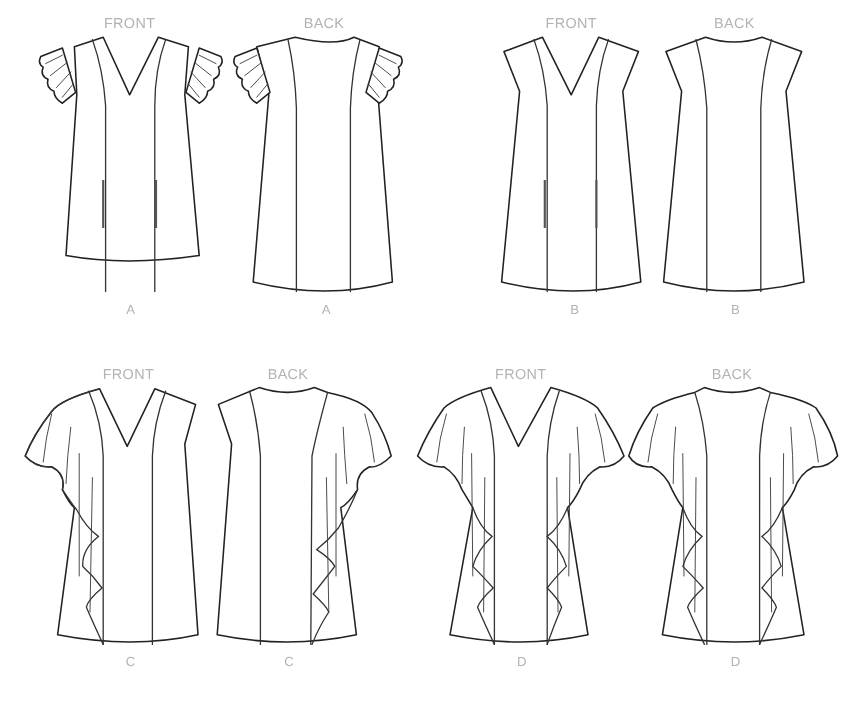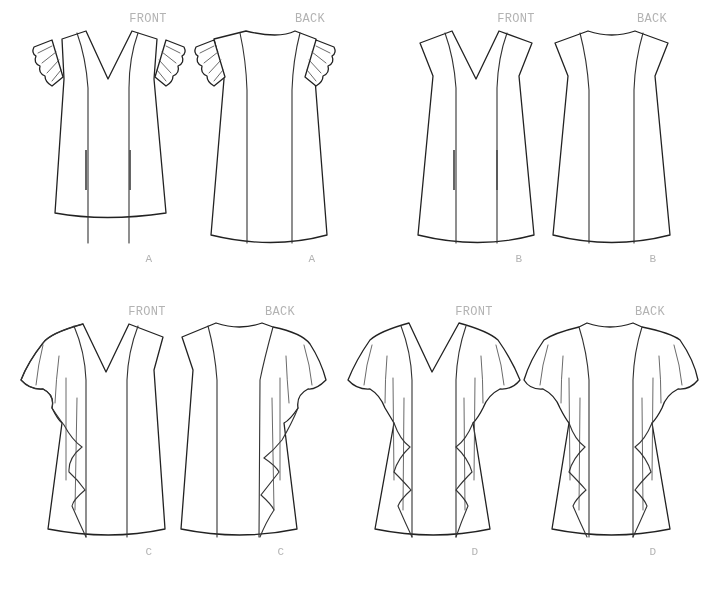--- a/index.html
+++ b/index.html
@@ -1,17 +1,17 @@
 <!DOCTYPE html>
 <html><head>
 <meta charset="utf-8">
 <style>
   html, body { margin: 0; padding: 0; background: #ffffff; }
   body { width: 720px; height: 603px; position: relative; overflow: hidden; font-family: "DejaVu Sans Condensed", "DejaVu Sans", sans-serif; }
-  .label { position: absolute; color: #b3b3b3; font-size: 12px; letter-spacing: 0.3px; transform: translateX(-50%); white-space: nowrap; font-family: Liberation Mono, monospace; margin-left: 40px; }
+  .label { position: absolute; color: #b3b3b3; font-size: 12px; letter-spacing: 0.3px; transform: translateX(-50%); white-space: nowrap; font-family: Liberation Sans, sans-serif; }
   .label.small { font-size: 11px; }
   svg.drawing { position: absolute; left: 0; top: 0; }
   svg .o { fill: #ffffff; stroke: #222; stroke-width: 1.3; stroke-linejoin: round; stroke-linecap: round; }
   svg .s { fill: none; stroke: #333; stroke-width: 1.1; stroke-linecap: round; }
   svg .p { fill: none; stroke: #555; stroke-width: 1.8; stroke-linecap: butt; }
   svg .f { fill: none; stroke: #444; stroke-width: 0.8; stroke-linecap: round; }
 </style>
 </head>
 <body>
 

